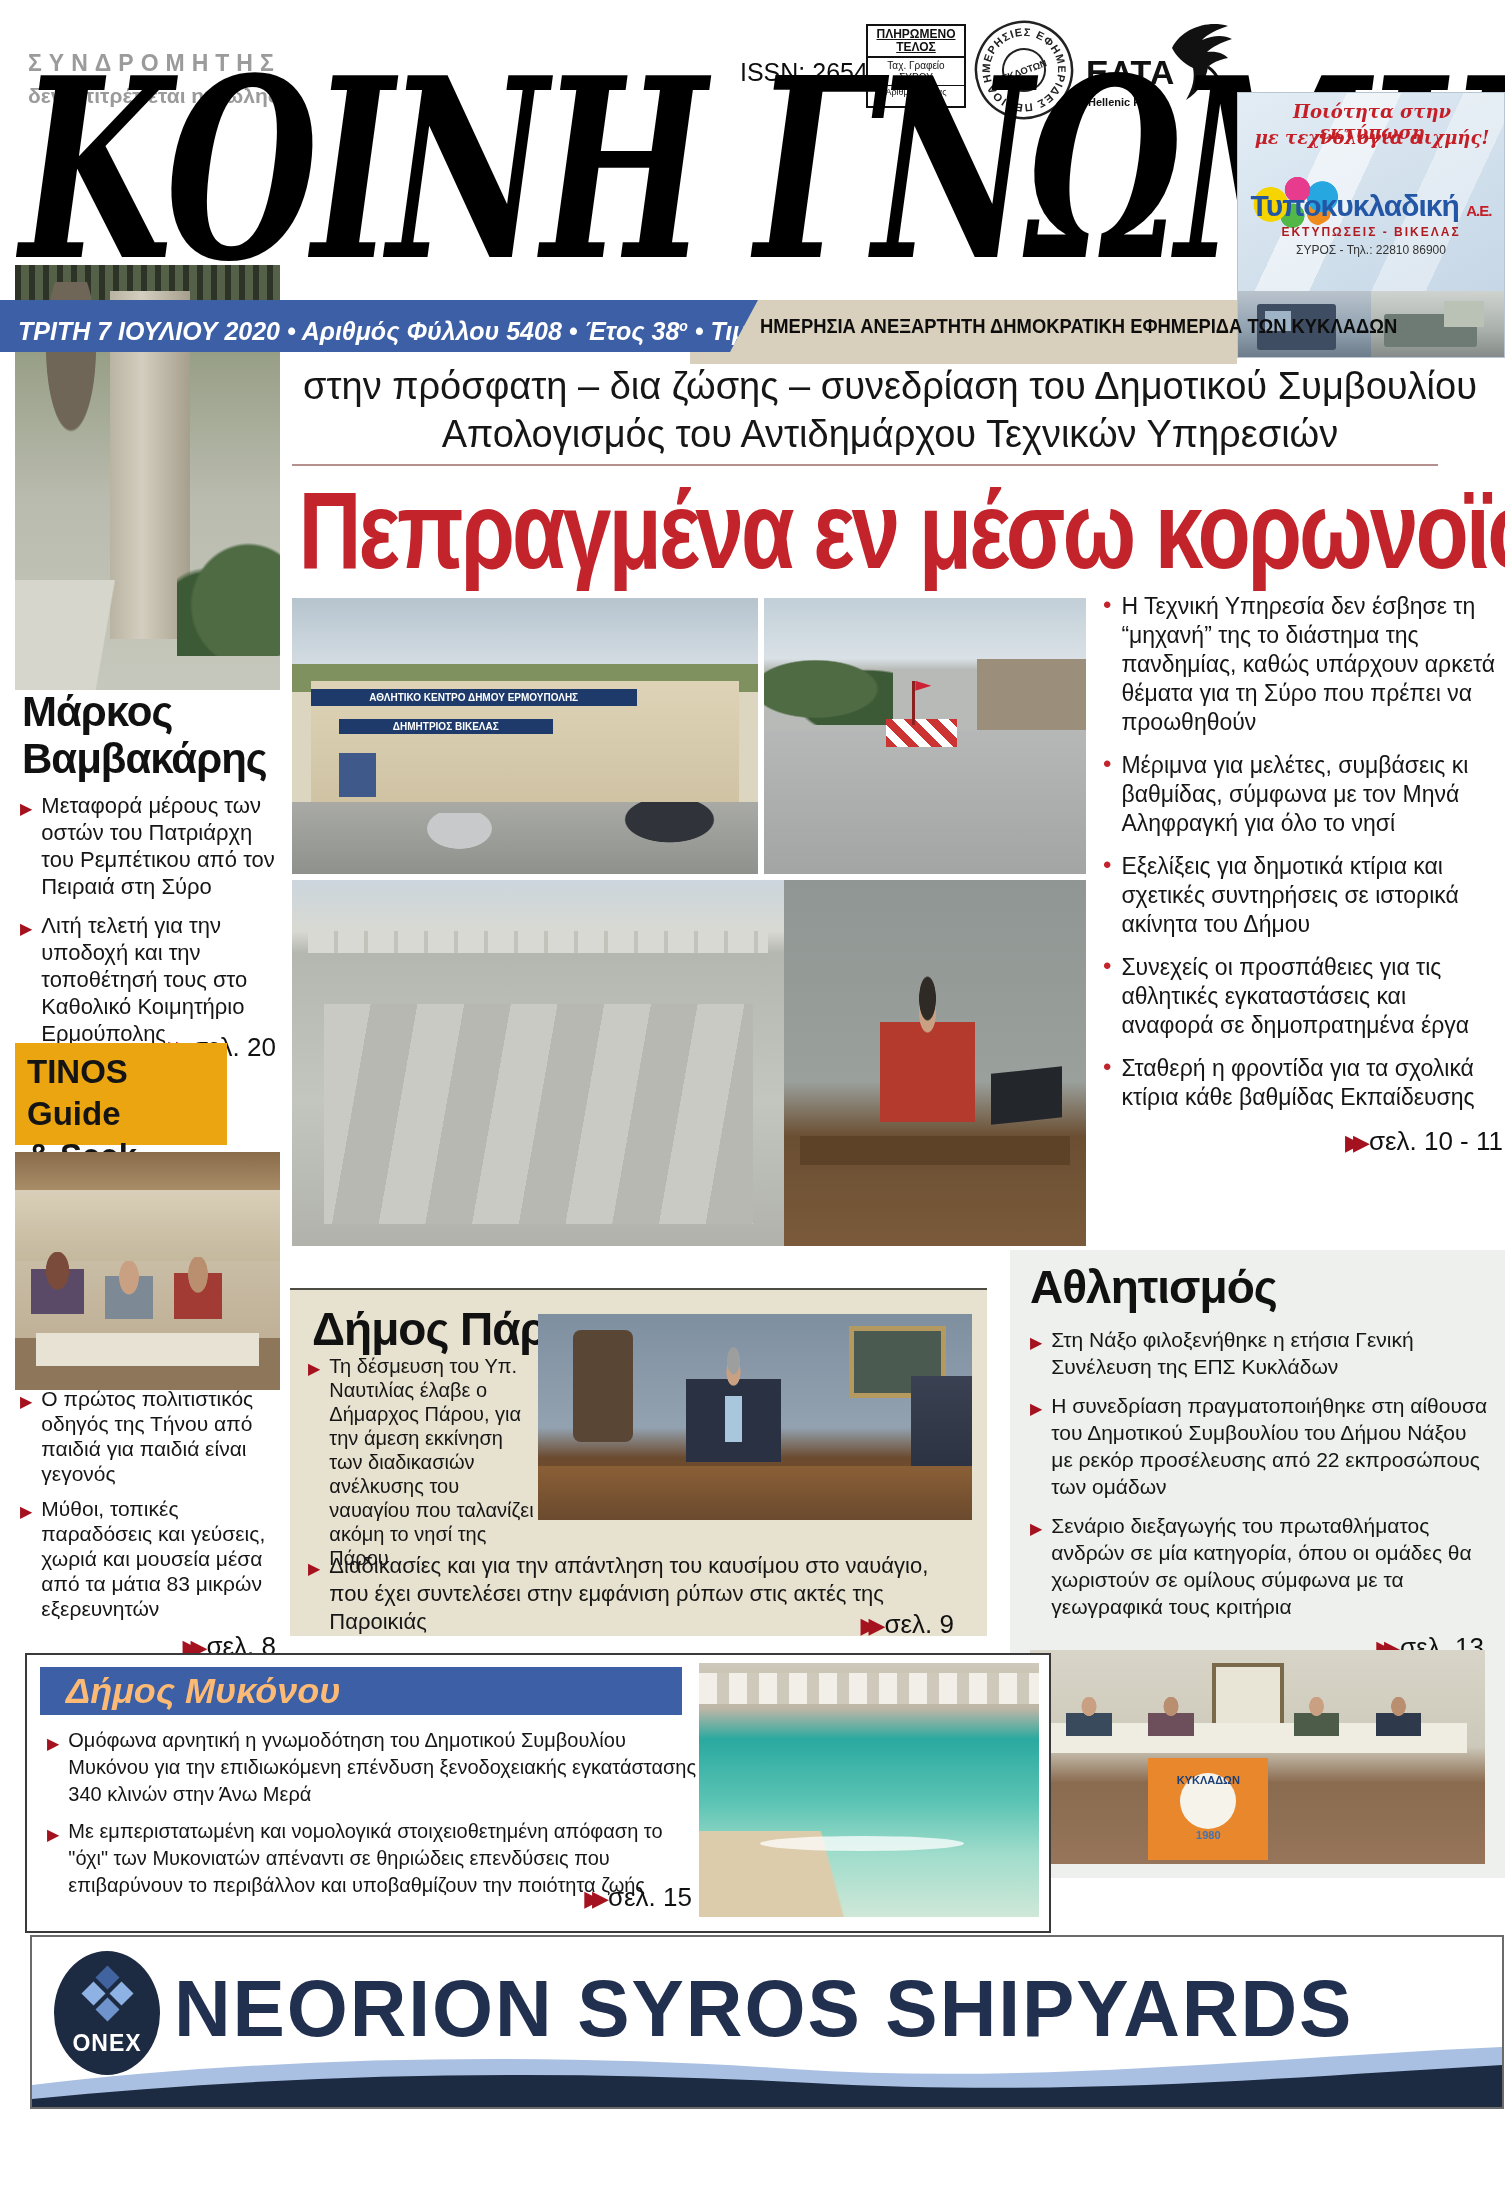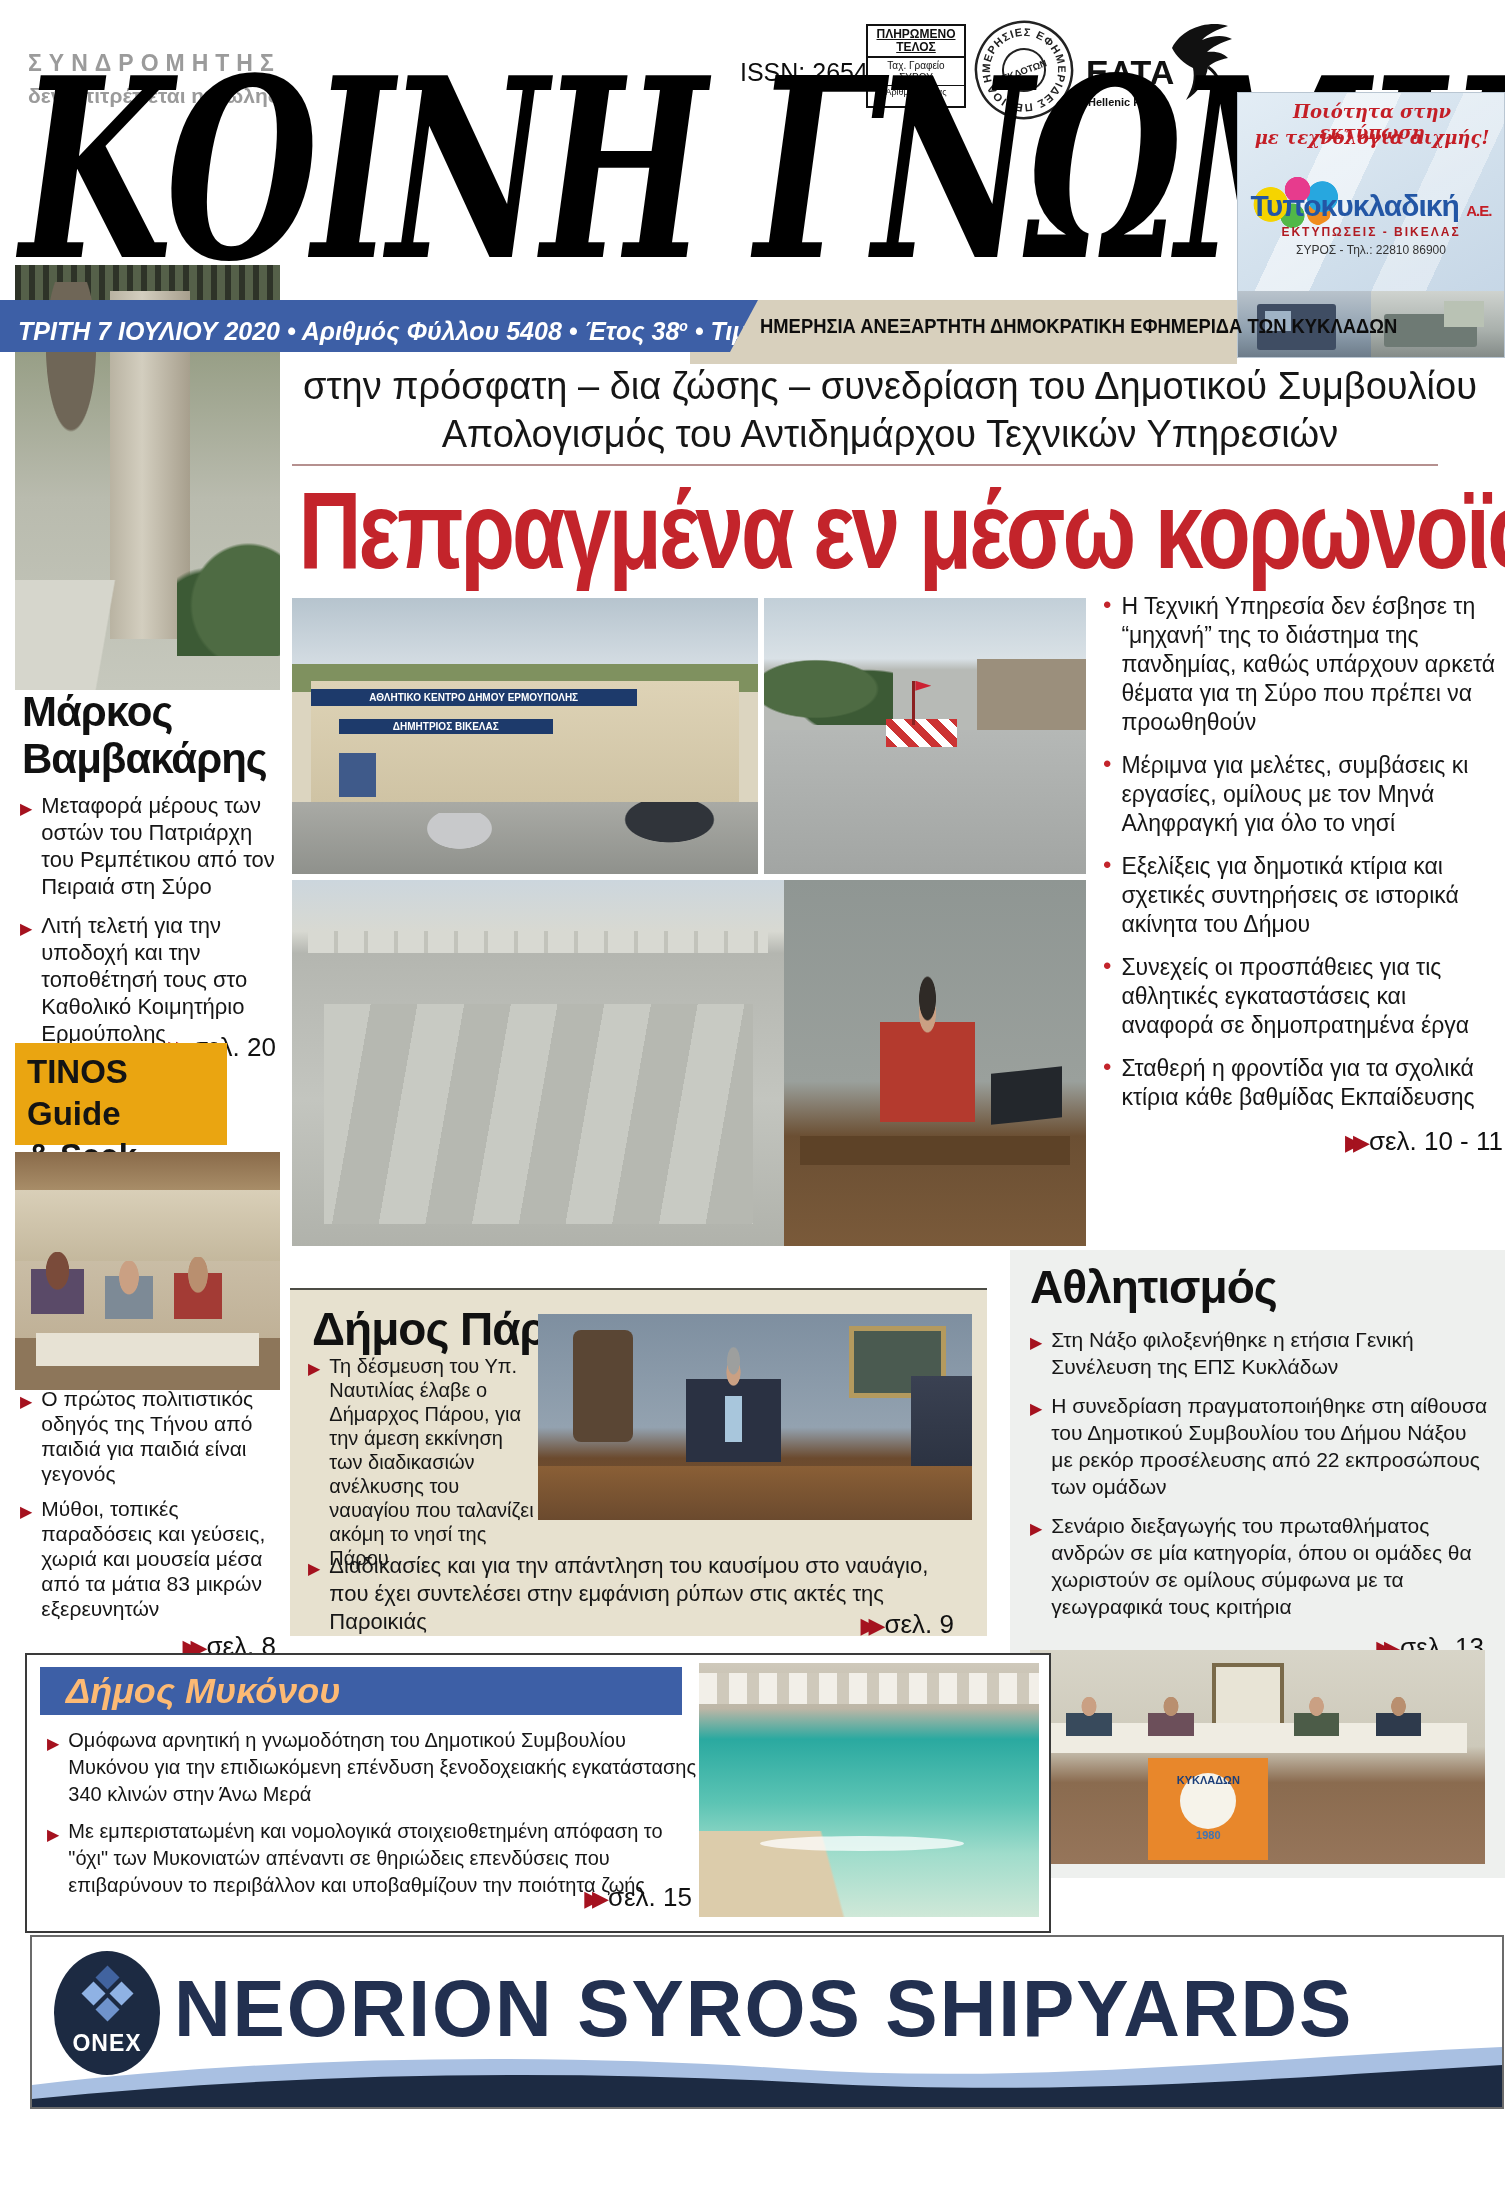--- a/index.html
+++ b/index.html
@@ -282,21 +282,21 @@
     <div class="s" style="left:64%;top:70%;width:34%;height:8%;background:#5d4227;"></div>
   </div>
 
   <ul class="abs blist leadcol">
     <li>
         <span class="dot">•</span>
         <span>Η Τεχνική Υπηρεσία δεν έσβησε τη “μηχανή” της το διάστημα της πανδημίας, καθώς υπάρχουν αρκετά θέματα για τη Σύρο που πρέπει να προωθηθούν</span>
       </li>
     <li>
         <span class="dot">•</span>
-        <span>Μέριμνα για μελέτες, συμβάσεις κι εργασίες, ομίλους με τον Μηνά Αληφραγκή για όλο το νησί</span>
+        <span>Μέριμνα για μελέτες, συμβάσεις κι βαθμίδας, σύμφωνα με τον Μηνά Αληφραγκή για όλο το νησί</span>
       </li>
     <li>
         <span class="dot">•</span>
         <span>Εξελίξεις για δημοτικά κτίρια και σχετικές συντηρήσεις σε ιστορικά ακίνητα του Δήμου</span>
       </li>
     <li>
         <span class="dot">•</span>
         <span>Συνεχείς οι προσπάθειες για τις αθλητικές εγκαταστάσεις και αναφορά σε δημοπρατημένα έργα</span>
       </li>
     <li>

